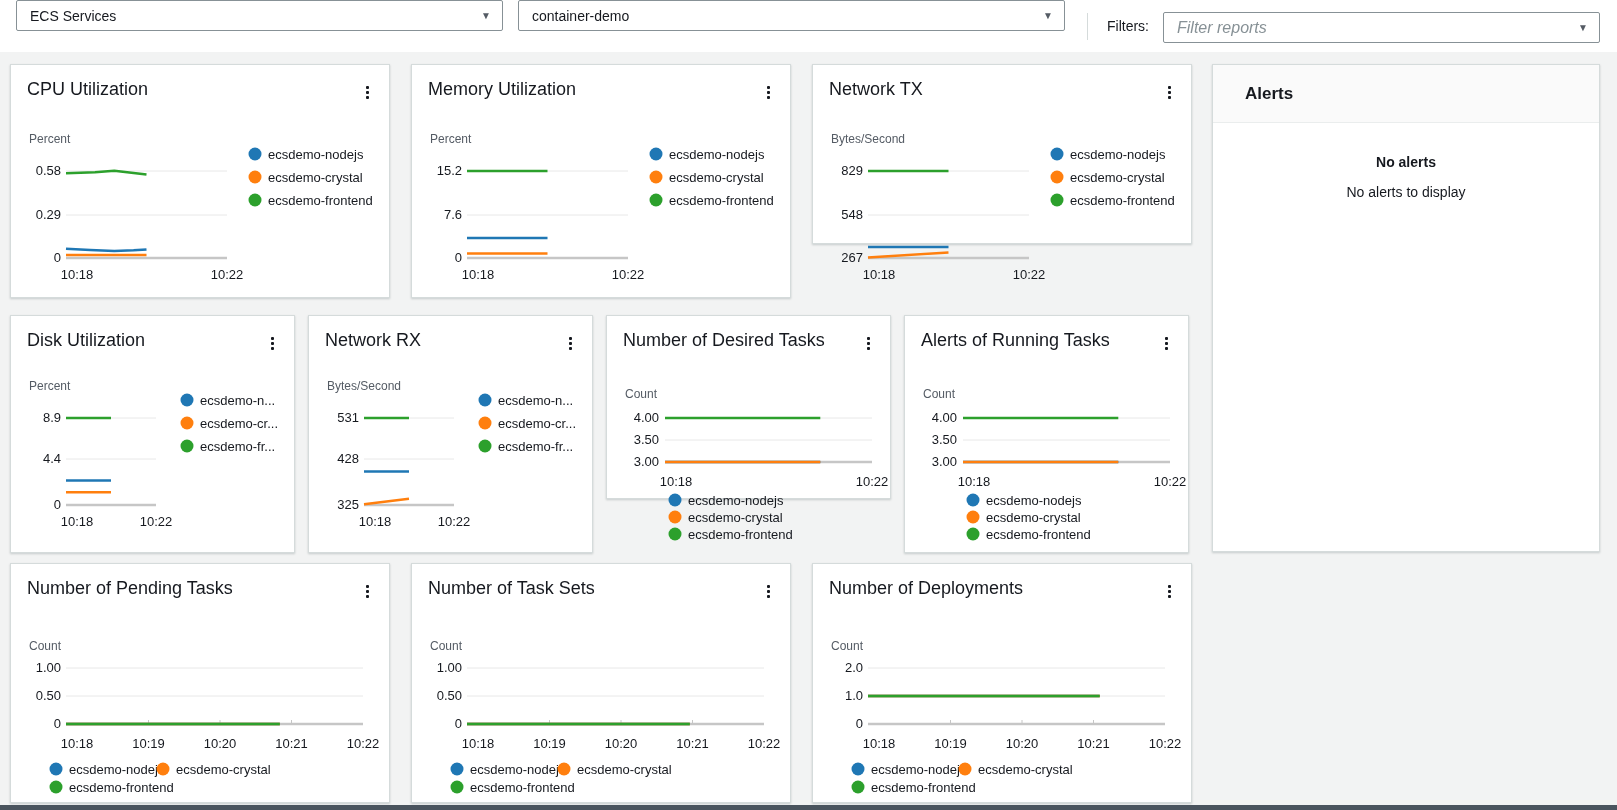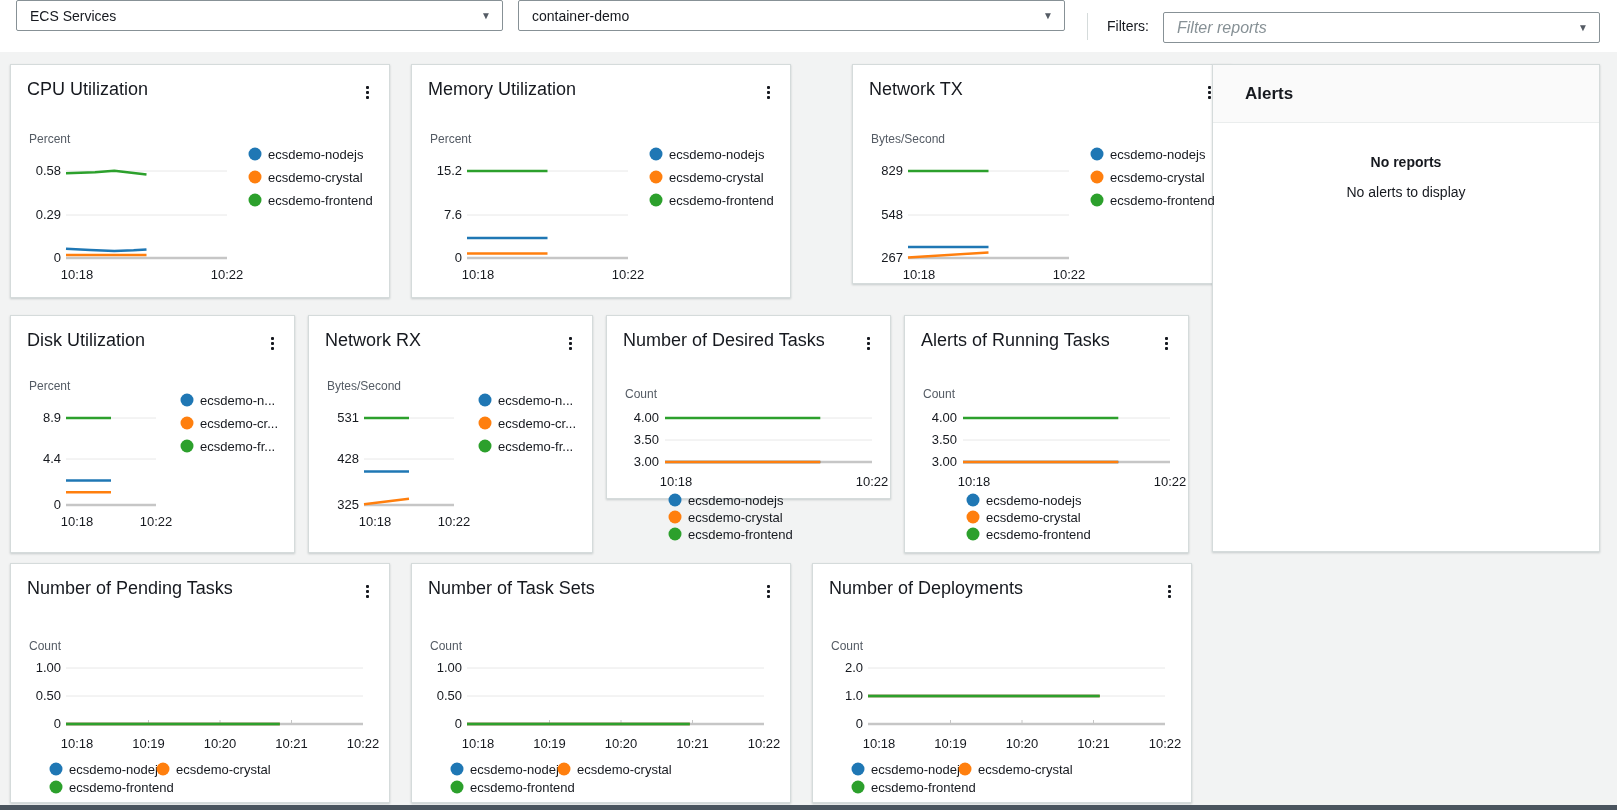--- a/index.html
+++ b/index.html
@@ -144,21 +144,21 @@
         <g>
           <circle cx="244" cy="112" r="6.5" fill="#ff7f0e"></circle>
           <text x="257" y="116.5" text-anchor="start" font-size="13" fill="#16191f">ecsdemo-crystal</text>
         </g>
         <g>
           <circle cx="244" cy="135" r="6.5" fill="#2ca02c"></circle>
           <text x="257" y="139.5" text-anchor="start" font-size="13" fill="#16191f">ecsdemo-frontend</text>
         </g>
       </svg>
     </div>
-    <div class="card" style="left: 812px; top: 64px; width: 380px; height: 220px; margin-left: 40px;">
+    <div class="card" style="left: 812px; top: 64px; width: 380px; height: 180px;">
       <div class="card-title">Network TX</div>
       <div class="kebab">
         <i></i>
         <i></i>
         <i></i>
       </div>
       <svg class="chart-svg" width="380" height="234" viewBox="0 0 380 234">
         <text x="18" y="78" text-anchor="start" font-size="12" fill="#545b64">Bytes/Second</text>
         <text x="50" y="110" text-anchor="end" font-size="13" fill="#16191f">829</text>
         <line x1="55" y1="106" x2="216" y2="106" stroke="#e8e8e8" stroke-width="1"></line>
@@ -441,18 +441,18 @@
         </g>
       </svg>
     </div>
   </div>
 
 <div class="card alerts-panel">
   <div class="alerts-header">
     <span>Alerts</span>
   </div>
   <div class="alerts-body">
-    <div class="alerts-empty-heading">No reports</div>
+    <div class="alerts-empty-heading">No alerts</div>
     <div class="alerts-empty-message">No alerts to display</div>
   </div>
 </div>
 
 <div class="bottom-bar"></div>
 
 </body></html>

